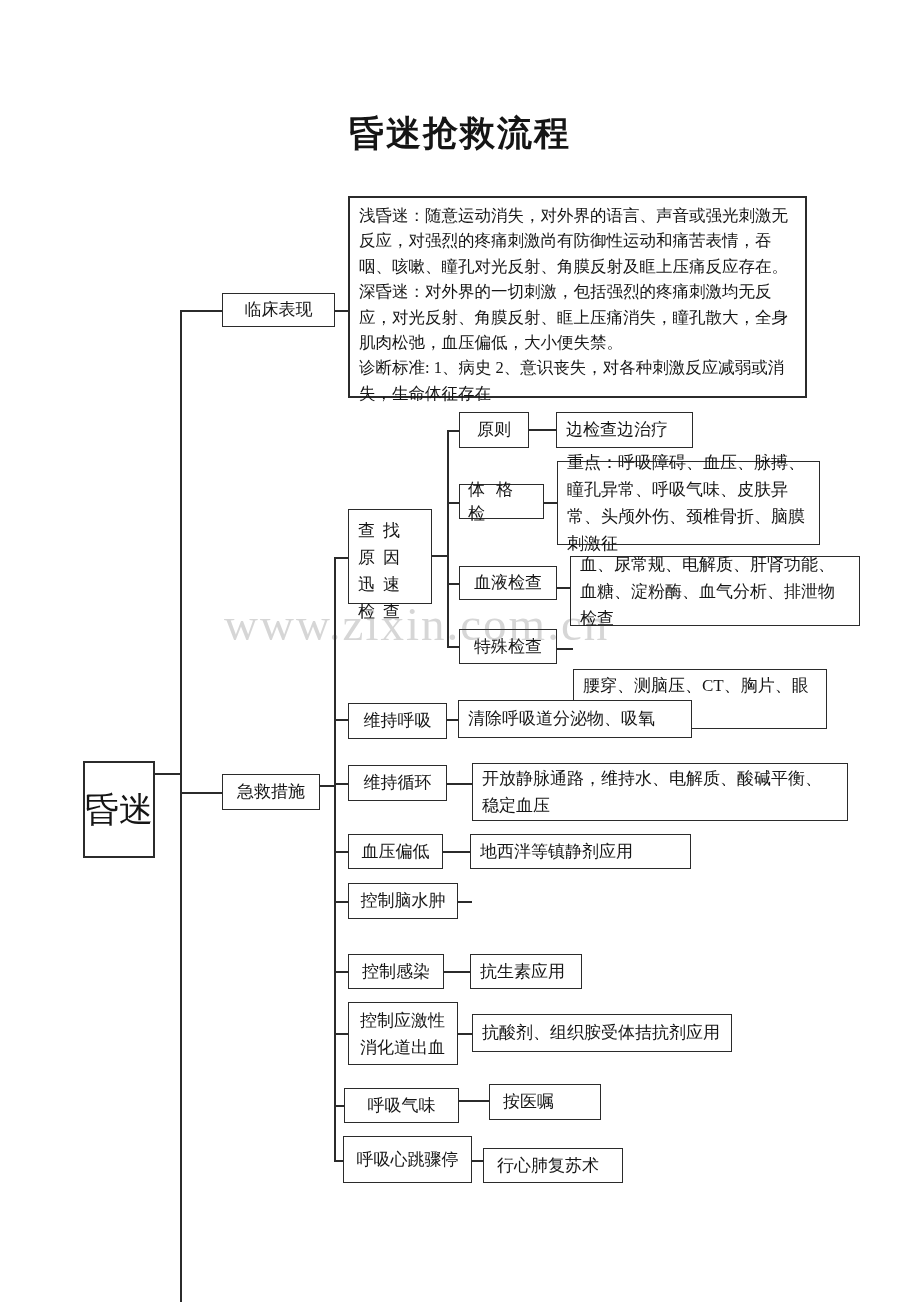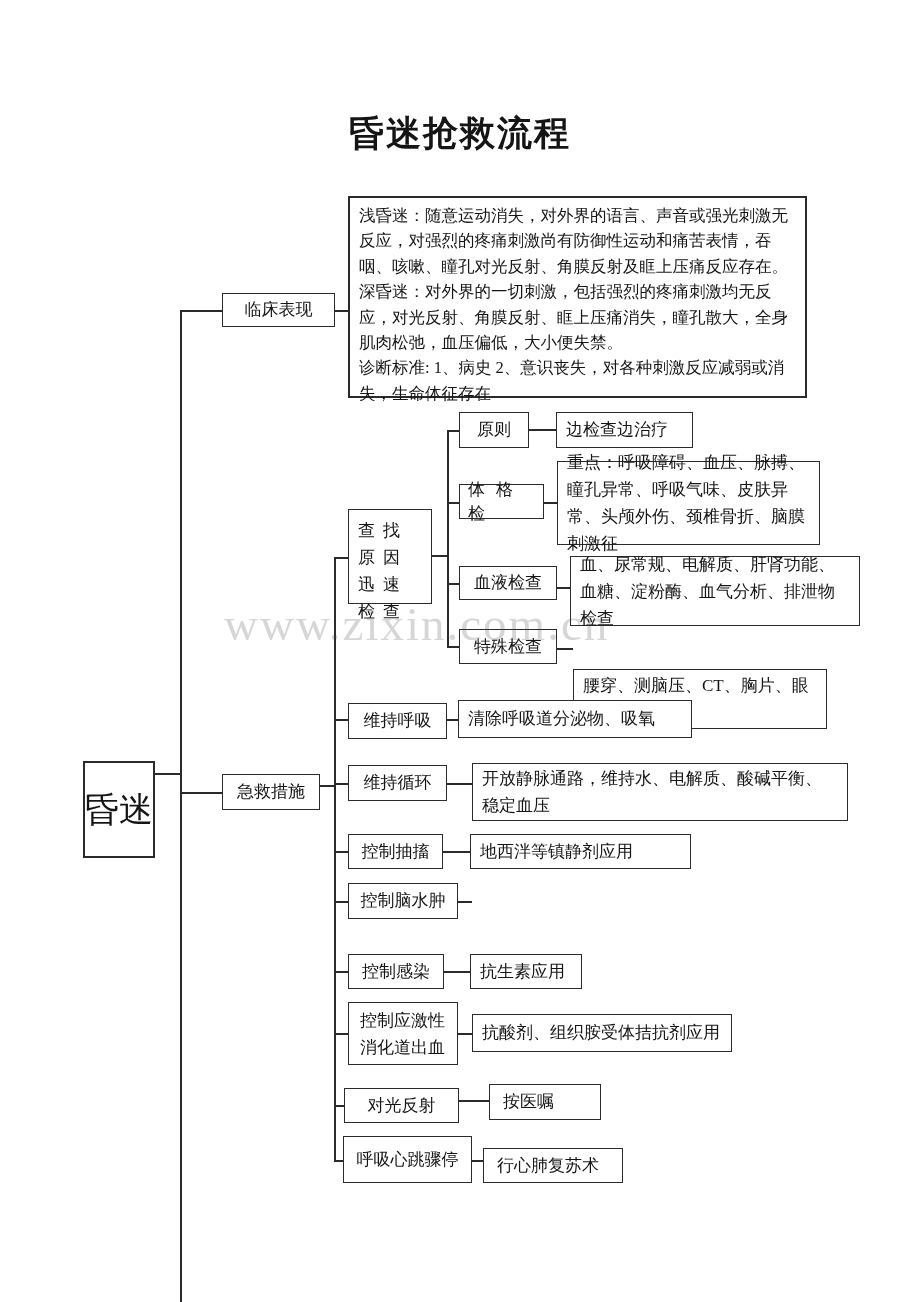--- a/index.html
+++ b/index.html
@@ -53,32 +53,32 @@
 
   <div class="box center" style="left:459px;top:629px;width:98px;height:35px;">特殊检查</div>
   <div class="box pad" style="left:573px;top:632px;width:254px;height:60px;line-height:26px;margin-top:37px;">腰穿、测脑压、CT、胸片、眼底检查</div>
 
   <div class="box center" style="left:348px;top:703px;width:99px;height:36px;">维持呼吸</div>
   <div class="box pad" style="left:458px;top:700px;width:234px;height:38px;">清除呼吸道分泌物、吸氧</div>
 
   <div class="box center" style="left:348px;top:765px;width:99px;height:36px;">维持循环</div>
   <div class="box pad" style="left:472px;top:763px;width:376px;height:58px;line-height:27px;">开放静脉通路，维持水、电解质、酸碱平衡、稳定血压</div>
 
-  <div class="box center" style="left:348px;top:834px;width:95px;height:35px;">控制抽搐</div>
+  <div class="box center" style="left:348px;top:834px;width:95px;height:35px;">血压偏低</div>
   <div class="box pad" style="left:470px;top:834px;width:221px;height:35px;">地西泮等镇静剂应用</div>
 
   <div class="box center" style="left:348px;top:883px;width:110px;height:36px;">控制脑水肿</div>
 
   <div class="box center" style="left:348px;top:954px;width:96px;height:35px;">控制感染</div>
   <div class="box pad" style="left:470px;top:954px;width:112px;height:35px;">抗生素应用</div>
 
   <div class="box" style="left:348px;top:1002px;width:110px;height:63px;padding:2px 6px 2px 11px;line-height:27px;">控制应激性消化道出血</div>
   <div class="box pad" style="left:472px;top:1014px;width:260px;height:38px;">抗酸剂、组织胺受体拮抗剂应用</div>
 
-  <div class="box center" style="left:344px;top:1088px;width:115px;height:35px;">对光反射</div>
+  <div class="box center" style="left:344px;top:1088px;width:115px;height:35px;">呼吸气味</div>
   <div class="box" style="left:489px;top:1084px;width:112px;height:36px;padding:2px 6px 2px 13px;">按医嘱</div>
 
   <div class="box center" style="left:343px;top:1136px;width:129px;height:47px;">呼吸心跳骤停</div>
   <div class="box" style="left:483px;top:1148px;width:140px;height:35px;padding:2px 6px 2px 13px;">行心肺复苏术</div>
 
   <div class="vl" style="left:180px;top:310px;height:992px;"></div>
   <div class="hl" style="left:180px;top:310px;width:42px;"></div>
   <div class="hl" style="left:335px;top:310px;width:13px;"></div>
   <div class="hl" style="left:155px;top:773px;width:26px;"></div>
   <div class="hl" style="left:180px;top:792px;width:42px;"></div>

